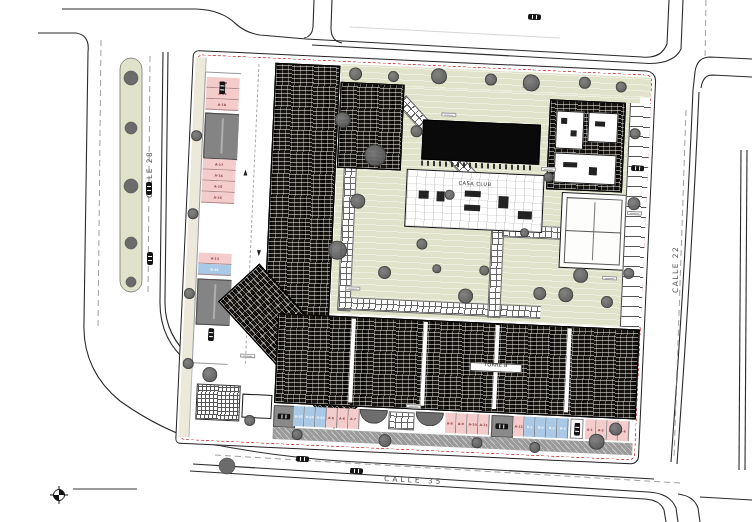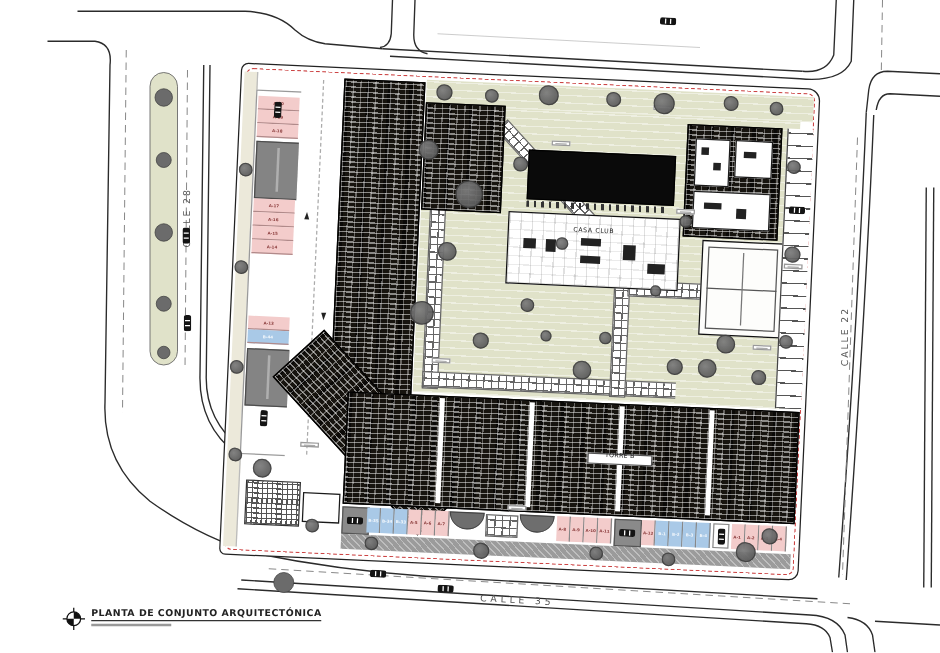--- a/index.html
+++ b/index.html
@@ -396,18 +396,17 @@
   </div>
 
   <div class="titleblock">
     <svg width="18" height="18" viewBox="0 0 18 18">
       <circle cx="9" cy="9" r="5.5" fill="none" stroke="#111" stroke-width="1"></circle>
       <path d="M9 3.5 A5.5 5.5 0 0 1 14.5 9 L9 9 Z" fill="#111"></path>
       <path d="M9 14.5 A5.5 5.5 0 0 1 3.5 9 L9 9 Z" fill="#111"></path>
       <path d="M9 0 V3.5 M9 14.5 V18 M0 9 H3.5 M14.5 9 H18" stroke="#111" stroke-width="1"></path>
     </svg>
     <div>
-      <div class="title-text">PLANTA DE CONJUNTO ARQUITECTÓNICA</div>
       <div class="scalebar"></div>
     </div>
   </div>
 
 </div>
 
 </body></html>

